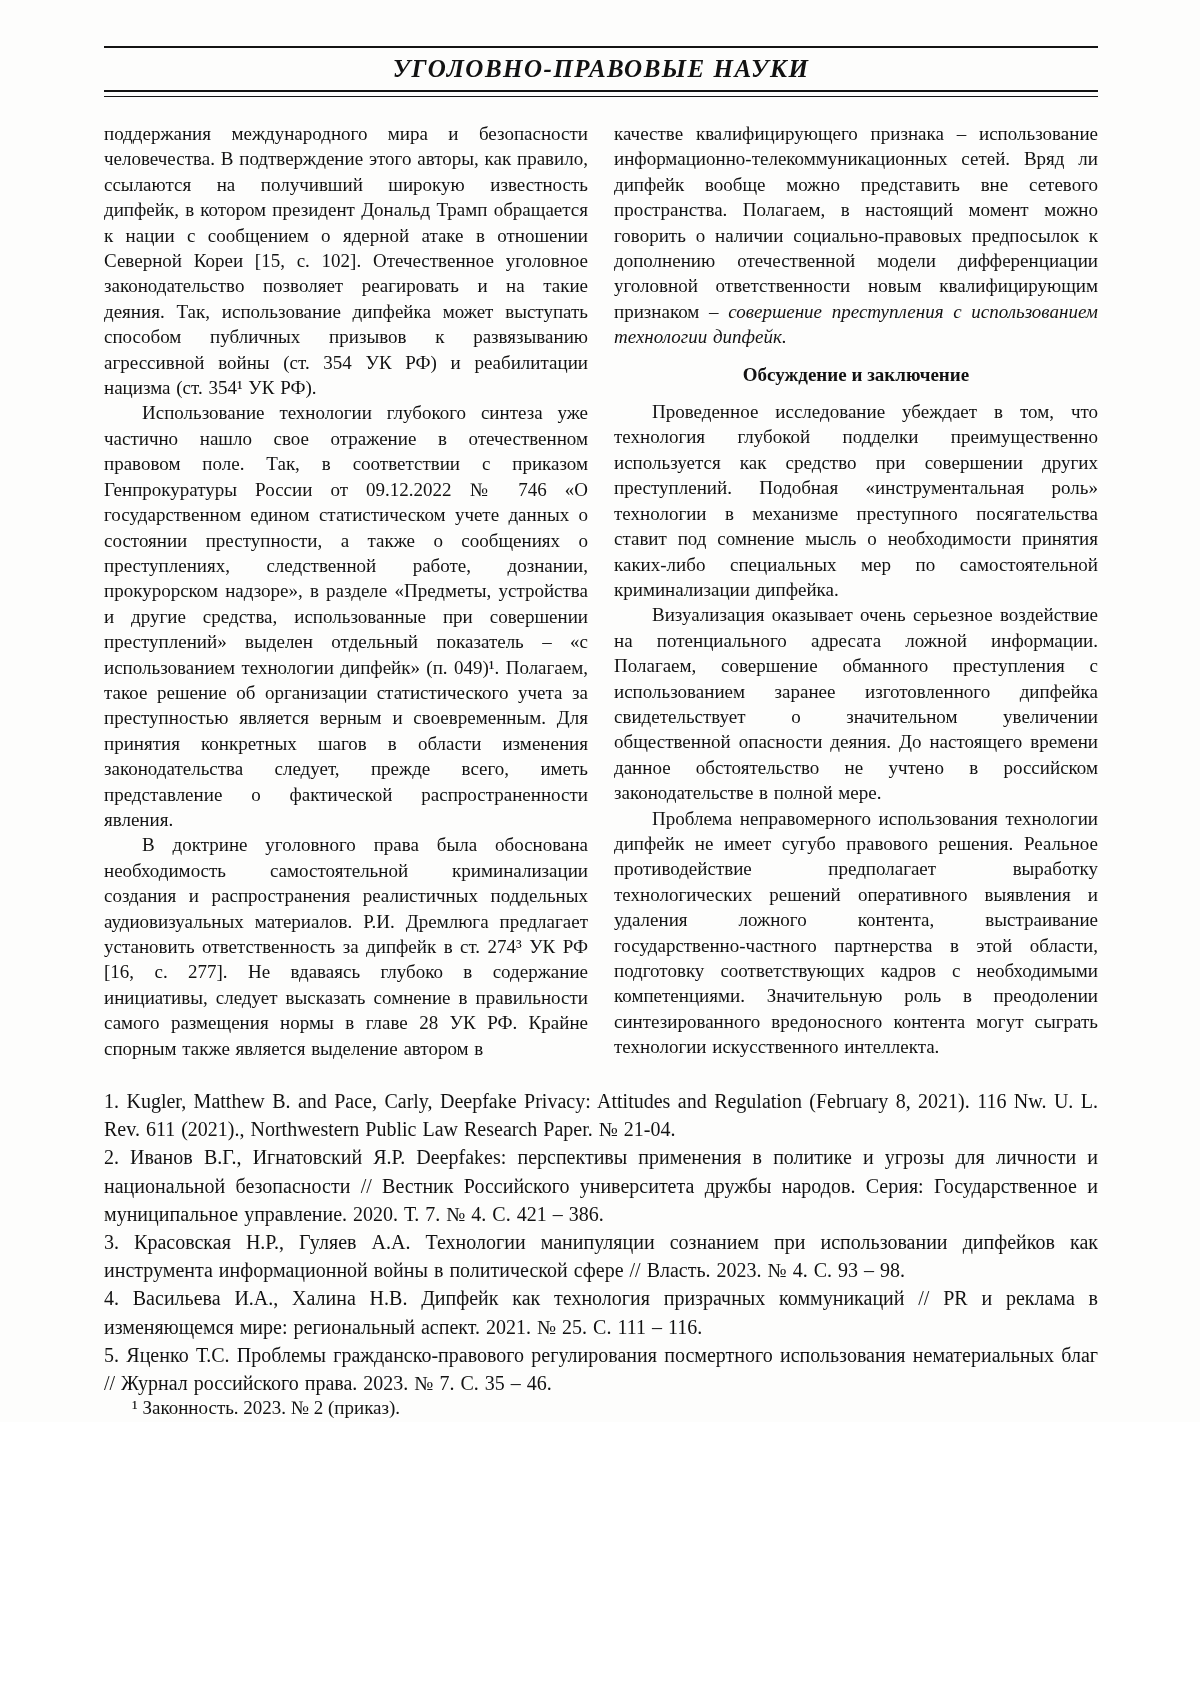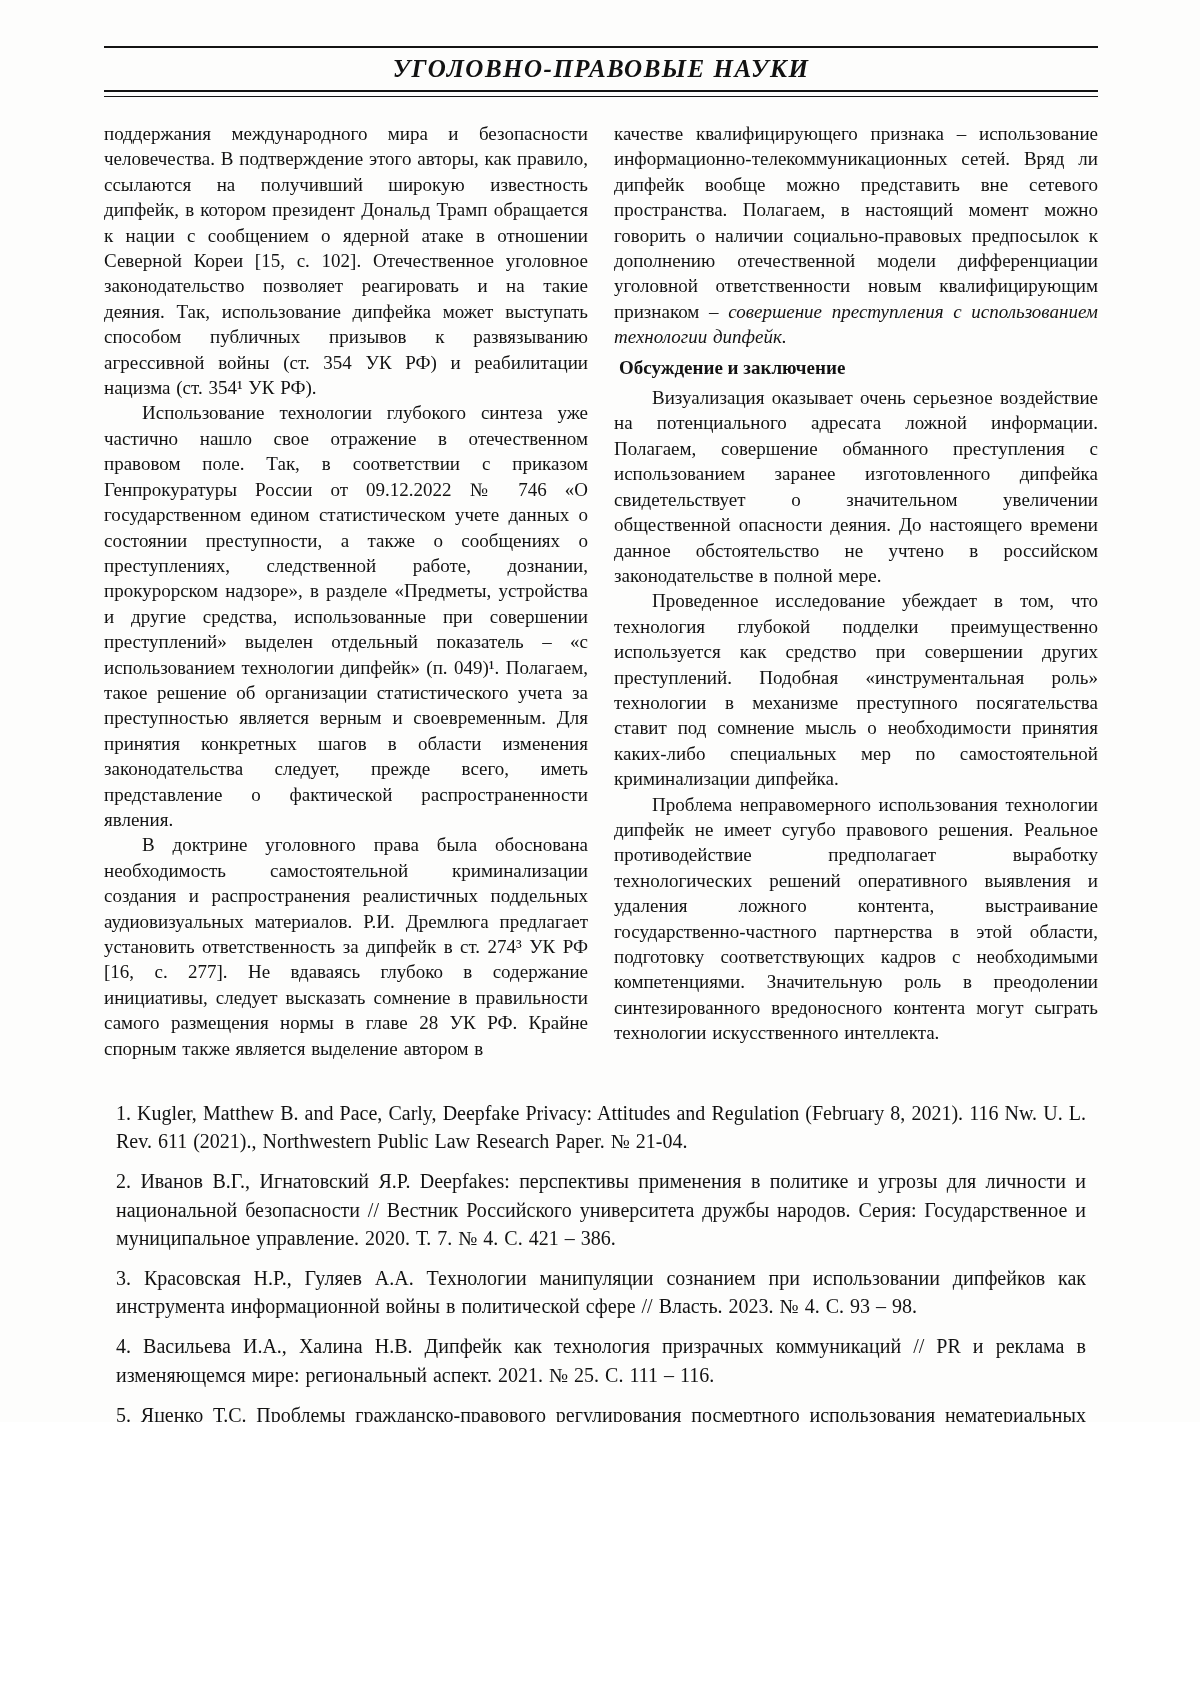--- a/index.html
+++ b/index.html
@@ -57,37 +57,38 @@
     margin: 0;
     font-size: 19px;
     line-height: 25.4px;
     text-align: justify;
     text-indent: 38px;
     word-spacing: 1px;
   }
   .para.no-indent { text-indent: 0; }
   .para .ital { font-style: italic; }
   .subheading {
-    margin: 5px;
+    margin: 12px;
     font-size: 19px;
     line-height: 25.4px;
     font-weight: bold;
+    text-align: center;
   }
   
   .references { margin-top: 26px; }
   .ref-heading {
     margin: 0 0 10px 0;
     text-align: center;
     font-size: 21px;
     line-height: 28px;
     font-weight: bold;
     letter-spacing: 0.5px;
   }
   .ref-item {
-    margin: 12px;
+    margin: 0;
     font-size: 20px;
     line-height: 28.2px;
     text-align: justify;
     word-spacing: 1px;
   }
   
   .page-footer { margin-top: auto; }
   .footnote {
     margin: 0 0 26px 0;
     padding-left: 28px;
@@ -115,22 +116,22 @@
 
     <section class="col">
       <p class="para no-indent">поддержания международного мира и безопасности человечества. В подтверждение этого авторы, как правило, ссылаются на получивший широкую известность дипфейк, в котором президент Дональд Трамп обращается к нации с сообщением о ядерной атаке в отношении Северной Кореи [15, с. 102]. Отечественное уголовное законодательство позволяет реагировать и на такие деяния. Так, использование дипфейка может выступать способом публичных призывов к развязыванию агрессивной войны (ст. 354 УК РФ) и реабилитации нацизма (ст. 354¹ УК РФ).</p>
       <p class="para">Использование технологии глубокого синтеза уже частично нашло свое отражение в отечественном правовом поле. Так, в соответствии с приказом Генпрокуратуры России от 09.12.2022 № 746 «О государственном едином статистическом учете данных о состоянии преступности, а также о сообщениях о преступлениях, следственной работе, дознании, прокурорском надзоре», в разделе «Предметы, устройства и другие средства, использованные при совершении преступлений» выделен отдельный показатель – «с использованием технологии дипфейк» (п. 049)¹. Полагаем, такое решение об организации статистического учета за преступностью является верным и своевременным. Для принятия конкретных шагов в области изменения законодательства следует, прежде всего, иметь представление о фактической распространенности явления.</p>
       <p class="para">В доктрине уголовного права была обоснована необходимость самостоятельной криминализации создания и распространения реалистичных поддельных аудиовизуальных материалов. Р.И. Дремлюга предлагает установить ответственность за дипфейк в ст. 274³ УК РФ [16, с. 277]. Не вдаваясь глубоко в содержание инициативы, следует высказать сомнение в правильности самого размещения нормы в главе 28 УК РФ. Крайне спорным также является выделение автором в</p>
     </section>
 
     <section class="col">
       <p class="para no-indent"><span>качестве квалифицирующего признака – использование информационно-телекоммуникационных сетей. Вряд ли дипфейк вообще можно представить вне сетевого пространства. Полагаем, в настоящий момент можно говорить о наличии социально-правовых предпосылок к дополнению отечественной модели дифференциации уголовной ответственности новым квалифицирующим признаком – </span><em class="ital">совершение преступления с использованием технологии дипфейк.</em></p>
       <h2 class="subheading">Обсуждение и заключение</h2>
+      <p class="para">Проведенное исследование убеждает в том, что технология глубокой подделки преимущественно используется как средство при совершении других преступлений. Подобная «инструментальная роль» технологии в механизме преступного посягательства ставит под сомнение мысль о необходимости принятия каких-либо специальных мер по самостоятельной криминализации дипфейка.</p>
       <p class="para">Визуализация оказывает очень серьезное воздействие на потенциального адресата ложной информации. Полагаем, совершение обманного преступления с использованием заранее изготовленного дипфейка свидетельствует о значительном увеличении общественной опасности деяния. До настоящего времени данное обстоятельство не учтено в российском законодательстве в полной мере.</p>
-      <p class="para">Проведенное исследование убеждает в том, что технология глубокой подделки преимущественно используется как средство при совершении других преступлений. Подобная «инструментальная роль» технологии в механизме преступного посягательства ставит под сомнение мысль о необходимости принятия каких-либо специальных мер по самостоятельной криминализации дипфейка.</p>
       <p class="para">Проблема неправомерного использования технологии дипфейк не имеет сугубо правового решения. Реальное противодействие предполагает выработку технологических решений оперативного выявления и удаления ложного контента, выстраивание государственно-частного партнерства в этой области, подготовку соответствующих кадров с необходимыми компетенциями. Значительную роль в преодолении синтезированного вредоносного контента могут сыграть технологии искусственного интеллекта.</p>
     </section>
 
   </main>
 
   <section class="references">
     <p class="ref-item">1. Kugler, Matthew B. and Pace, Carly, Deepfake Privacy: Attitudes and Regulation (February 8, 2021). 116 Nw. U. L. Rev. 611 (2021)., Northwestern Public Law Research Paper.  № 21-04.</p>
     <p class="ref-item">2. Иванов В.Г., Игнатовский Я.Р. Deepfakes: перспективы применения в политике и угрозы для личности и национальной безопасности // Вестник Российского университета дружбы народов. Серия: Государственное и муниципальное управление. 2020. Т. 7. № 4. С. 421 – 386.</p>
     <p class="ref-item">3. Красовская Н.Р., Гуляев А.А. Технологии манипуляции сознанием при использовании дипфейков как инструмента информационной войны в политической сфере // Власть. 2023. № 4. С. 93 – 98.</p>
     <p class="ref-item">4. Васильева И.А., Халина Н.В. Дипфейк как технология призрачных коммуникаций // PR и реклама в изменяющемся мире: региональный аспект. 2021. № 25. С. 111 – 116.</p>

